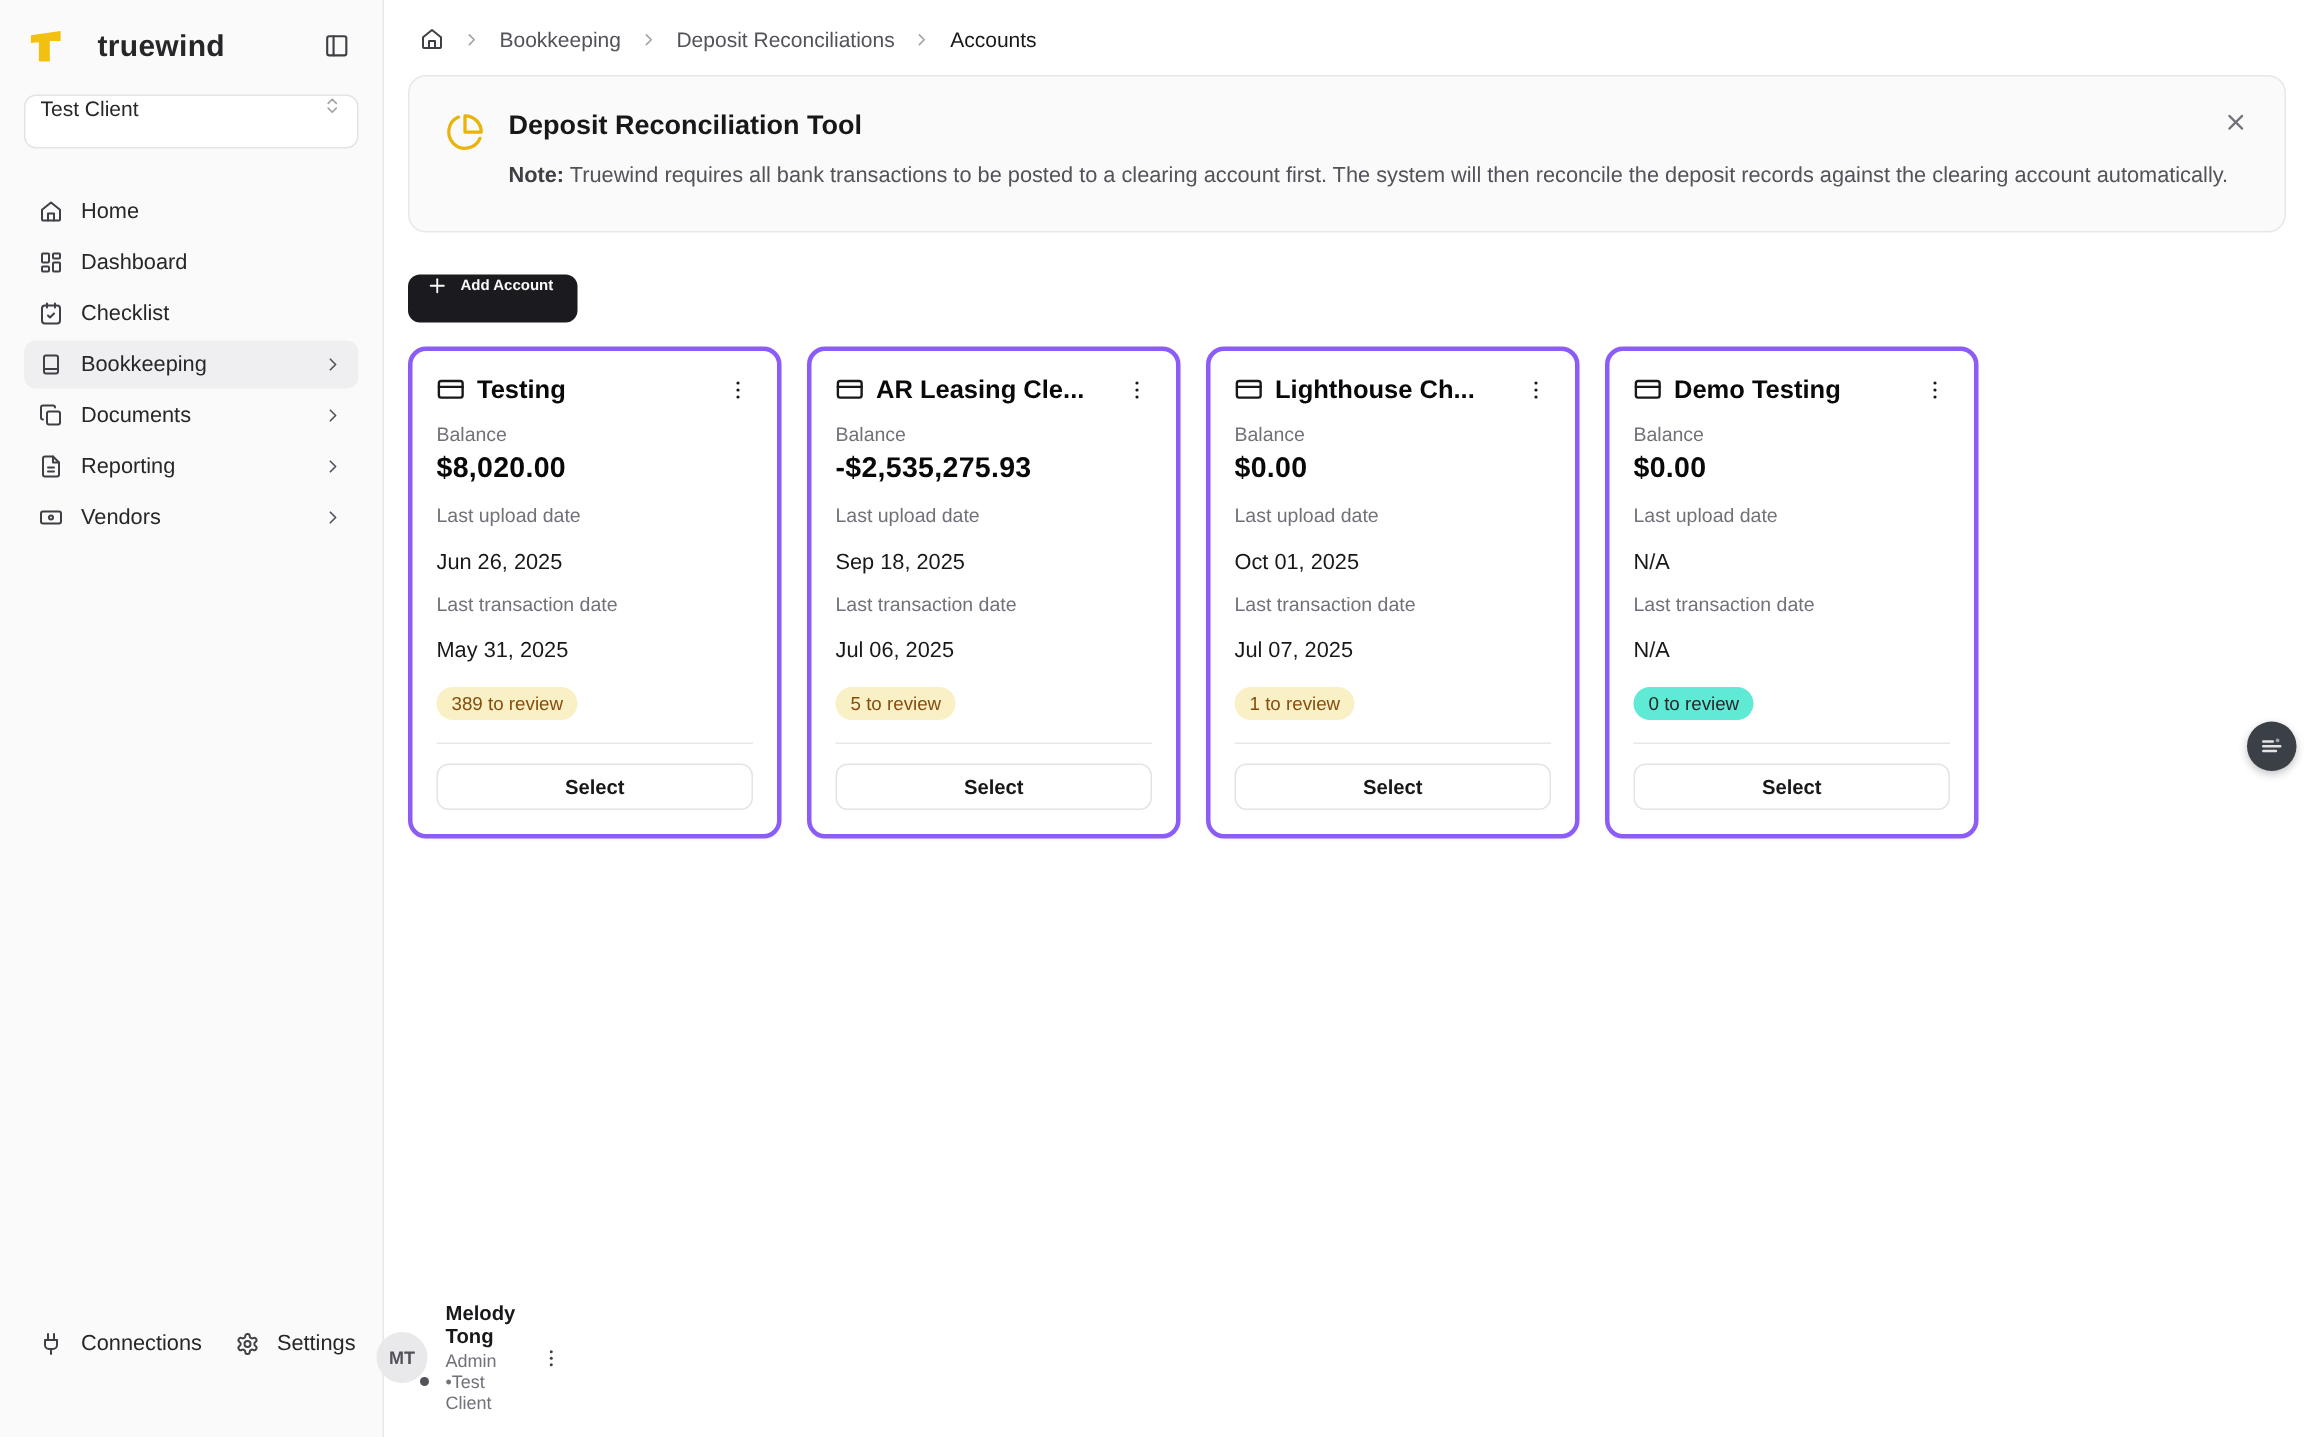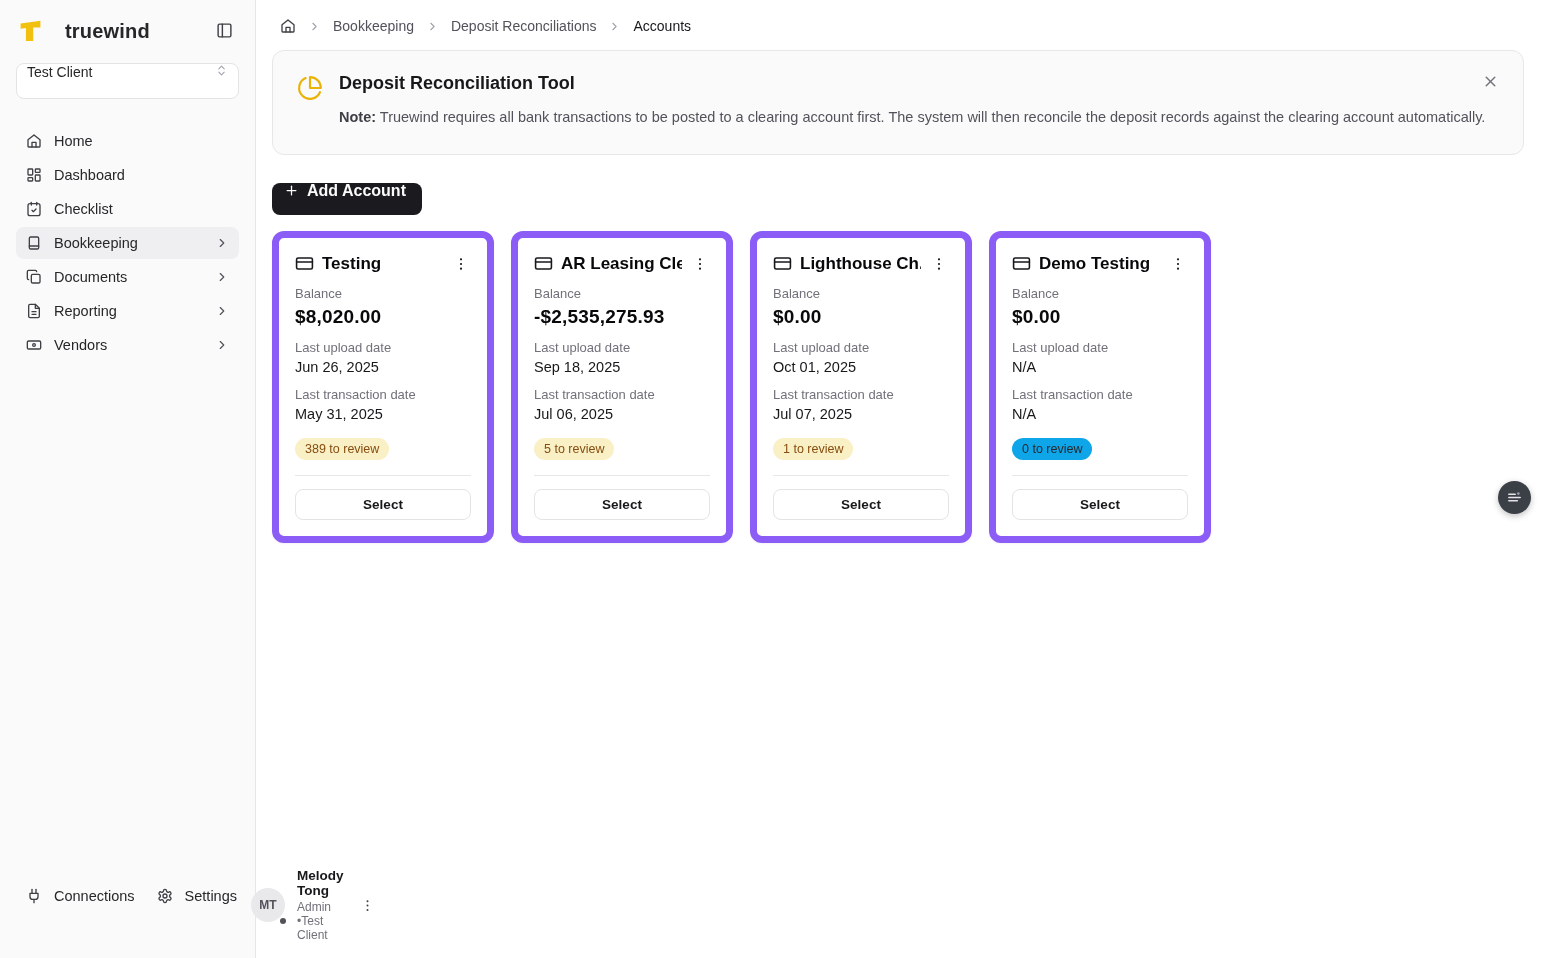--- a/index.html
+++ b/index.html
@@ -79,46 +79,46 @@
   .banner-note strong { color:#3f3f46; }
   .banner-close {
     position:absolute; top:18px; right:20px; background:none; border:none;
     color:#71717a; cursor:pointer; padding:4px; border-radius:6px;
   }
 
   .toolbar { padding:28px 16px 0; }
   .btn-dark {
     display:inline-flex; align-items:center; gap:8px;
     background:#1b1b1f; color:#fafafa; border:none; border-radius:8px;
-    height:32px; padding:0 16px 16px 12px; font-size:16px; font-weight:600;
+    height:32px; padding:0 16px 16px 12px; font-size:10px; font-weight:600;
     cursor:pointer; font-family:inherit;
   }
 
   .cards { display:flex; gap:17px; padding:16px 16px 0; }
   .card {
-    width:222px; background:#fff; border:7px solid #8b5cf6; border-radius:12px;
+    width:249px; background:#fff; border:3px solid #8b5cf6; border-radius:12px;
     padding:16px; box-shadow:0 1px 2px rgba(0,0,0,.05);
     display:flex; flex-direction:column;
   }
   .card-head { display:flex; align-items:center; gap:8px; }
   .card-head .cicon { color:#18181b; flex:none; }
   .card-title {
     flex:1; font-size:17px; font-weight:700; color:#09090b;
     white-space:nowrap; overflow:hidden;
   }
   .kebab { background:none; border:none; color:#18181b; cursor:pointer; padding:2px; }
   .field-label { margin-top:12px; font-size:13px; color:#71717a; }
   .balance-value { margin-top:5px; font-size:19px; font-weight:700; color:#09090b; letter-spacing:.2px; }
-  .field-value { margin-top:4px; font-size:14.5px; color:#18181b; }
+  .field-value { margin-top:16px; font-size:14.5px; color:#18181b; }
   .badge {
     align-self:flex-start; margin-top:16px;
     font-size:12.5px; padding:4px 10px; border-radius:999px;
   }
   .badge[data-variant="warning"] { background:#faf0c6; color:#854d0e; }
-  .badge[data-variant="neutral"] { background:#0ea5e9; color:#27272a; }
+  .badge[data-variant="neutral"] { background:#5eead4; color:#27272a; }
   .card-divider { border:none; border-top:1px solid #e7e7ea; margin:15px 0 13px; }
   .btn-select {
     width:100%; height:31px; background:#fff; border:1px solid #e4e4e7;
     border-radius:8px; font-size:13.5px; font-weight:600; color:#18181b;
     cursor:pointer; font-family:inherit;
   }
 
   .float-widget {
     position:absolute; top:481px; right:10px; width:33px; height:33px;
     border-radius:50%; background:#3b3f46; border:none; cursor:pointer;

